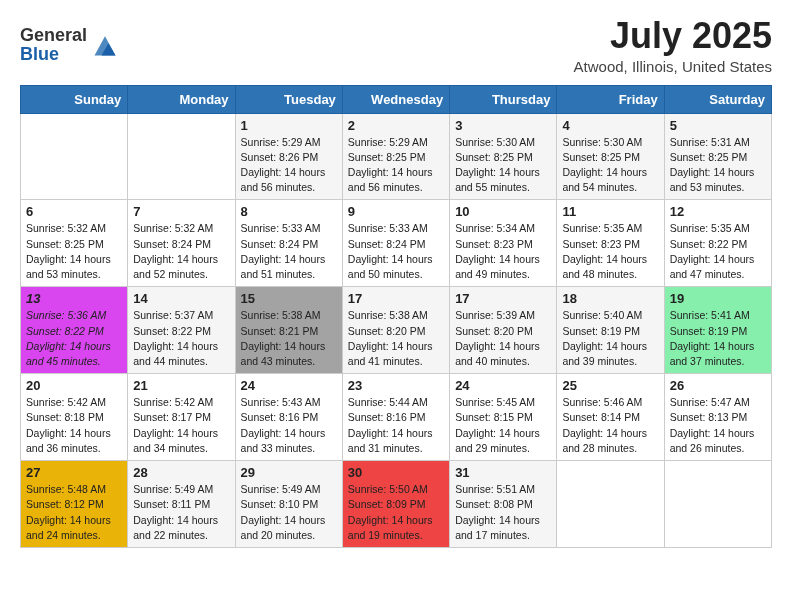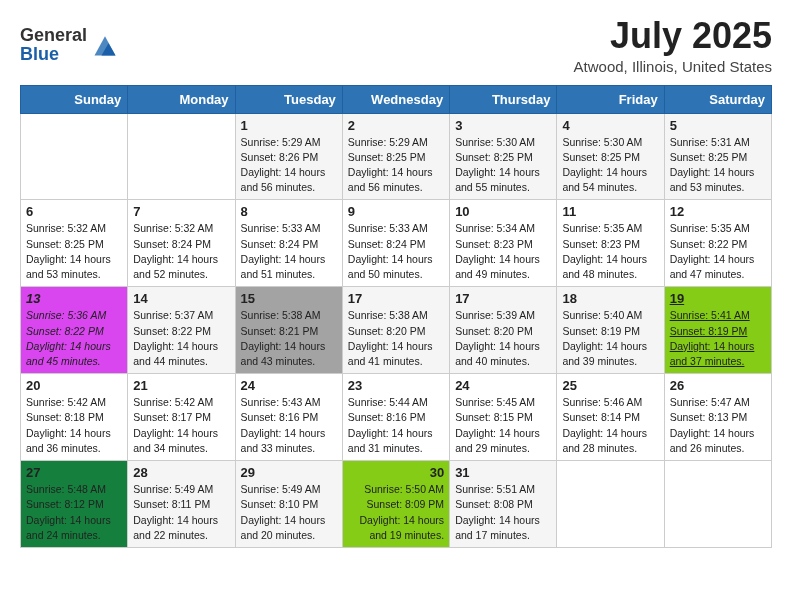--- a/index.html
+++ b/index.html
@@ -209,21 +209,21 @@
             <div class="day-info">Sunrise: 5:38 AM<br>Sunset: 8:20 PM<br>Daylight: 14 hours and 41 minutes.</div>
           </td>
           <td style="background-color: rgb(245, 245, 245);">
             <span class="day-number">17</span>
             <div class="day-info">Sunrise: 5:39 AM<br>Sunset: 8:20 PM<br>Daylight: 14 hours and 40 minutes.</div>
           </td>
           <td style="background-color: rgb(245, 245, 245);">
             <span class="day-number">18</span>
             <div class="day-info">Sunrise: 5:40 AM<br>Sunset: 8:19 PM<br>Daylight: 14 hours and 39 minutes.</div>
           </td>
-          <td style="background-color: #84cc16; text-decoration: underline;">
+          <td style="background-color: #86efac;">
             <span class="day-number">19</span>
             <div class="day-info">Sunrise: 5:41 AM<br>Sunset: 8:19 PM<br>Daylight: 14 hours and 37 minutes.</div>
           </td>
         </tr>
         <tr>
           <td style="background-color: rgb(255, 255, 255); margin-top: 16px;">
             <span class="day-number">20</span>
             <div class="day-info">Sunrise: 5:42 AM<br>Sunset: 8:18 PM<br>Daylight: 14 hours and 36 minutes.</div>
           </td>
           <td style="background-color: rgb(255, 255, 255);">
@@ -245,33 +245,33 @@
           <td style="background-color: rgb(255, 255, 255);">
             <span class="day-number">25</span>
             <div class="day-info">Sunrise: 5:46 AM<br>Sunset: 8:14 PM<br>Daylight: 14 hours and 28 minutes.</div>
           </td>
           <td style="background-color: rgb(255, 255, 255);">
             <span class="day-number">26</span>
             <div class="day-info">Sunrise: 5:47 AM<br>Sunset: 8:13 PM<br>Daylight: 14 hours and 26 minutes.</div>
           </td>
         </tr>
         <tr>
-          <td style="background-color: #15803d;">
+          <td style="background-color: #eab308;">
             <span class="day-number">27</span>
             <div class="day-info">Sunrise: 5:48 AM<br>Sunset: 8:12 PM<br>Daylight: 14 hours and 24 minutes.</div>
           </td>
           <td style="background-color: rgb(245, 245, 245);">
             <span class="day-number">28</span>
             <div class="day-info">Sunrise: 5:49 AM<br>Sunset: 8:11 PM<br>Daylight: 14 hours and 22 minutes.</div>
           </td>
           <td style="background-color: rgb(245, 245, 245);">
             <span class="day-number">29</span>
             <div class="day-info">Sunrise: 5:49 AM<br>Sunset: 8:10 PM<br>Daylight: 14 hours and 20 minutes.</div>
           </td>
-          <td style="background-color: #84cc16; text-align: right;">
+          <td style="background-color: #ef4444;">
             <span class="day-number">30</span>
             <div class="day-info">Sunrise: 5:50 AM<br>Sunset: 8:09 PM<br>Daylight: 14 hours and 19 minutes.</div>
           </td>
           <td style="background-color: rgb(245, 245, 245);">
             <span class="day-number">31</span>
             <div class="day-info">Sunrise: 5:51 AM<br>Sunset: 8:08 PM<br>Daylight: 14 hours and 17 minutes.</div>
           </td>
           <td class="empty-cell"></td>
           <td class="empty-cell"></td>
         </tr>

